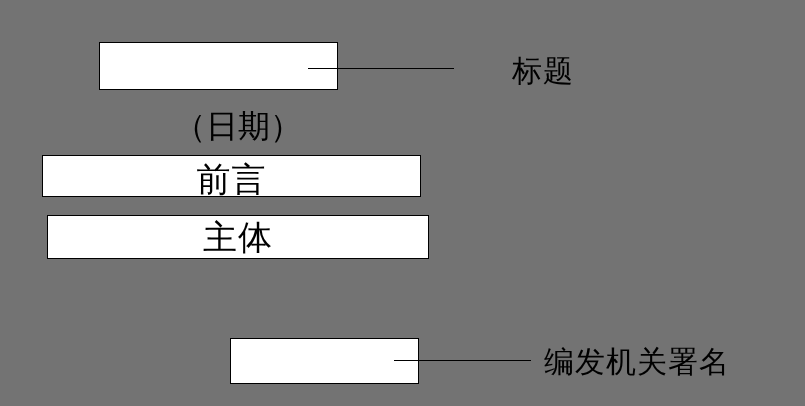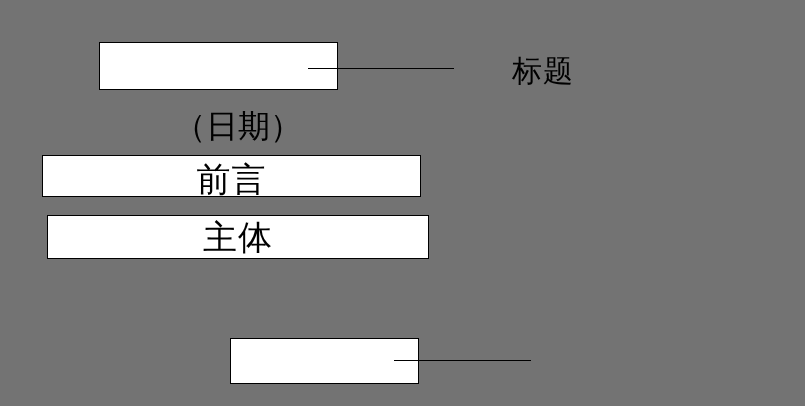--- a/index.html
+++ b/index.html
@@ -97,14 +97,15 @@
 
   <div class="box" id="body-box">
     <span class="box-text">主体</span>
   </div>
 
 
   <div class="box empty-box" id="signature-box">
     <span class="box-text"></span>
   </div>
   <div class="leader" id="sign-leader"></div>
+  <div class="side-label" id="sign-label">编发机关署名</div>
 
 </div>
 
 </body></html>

